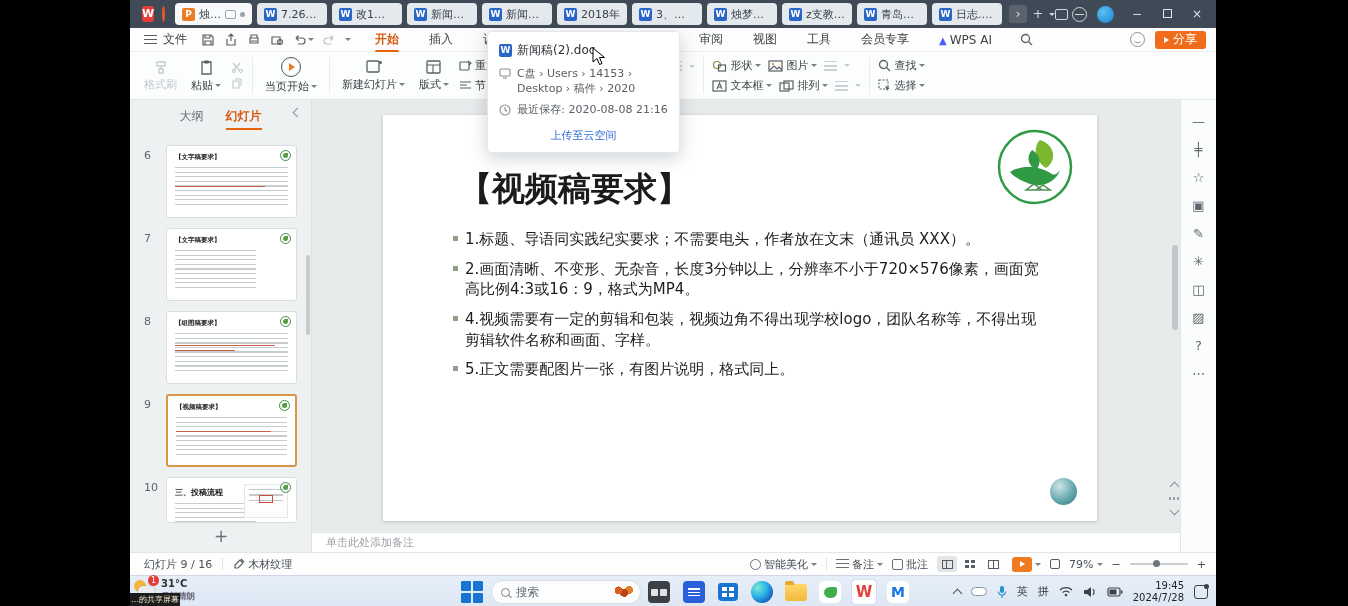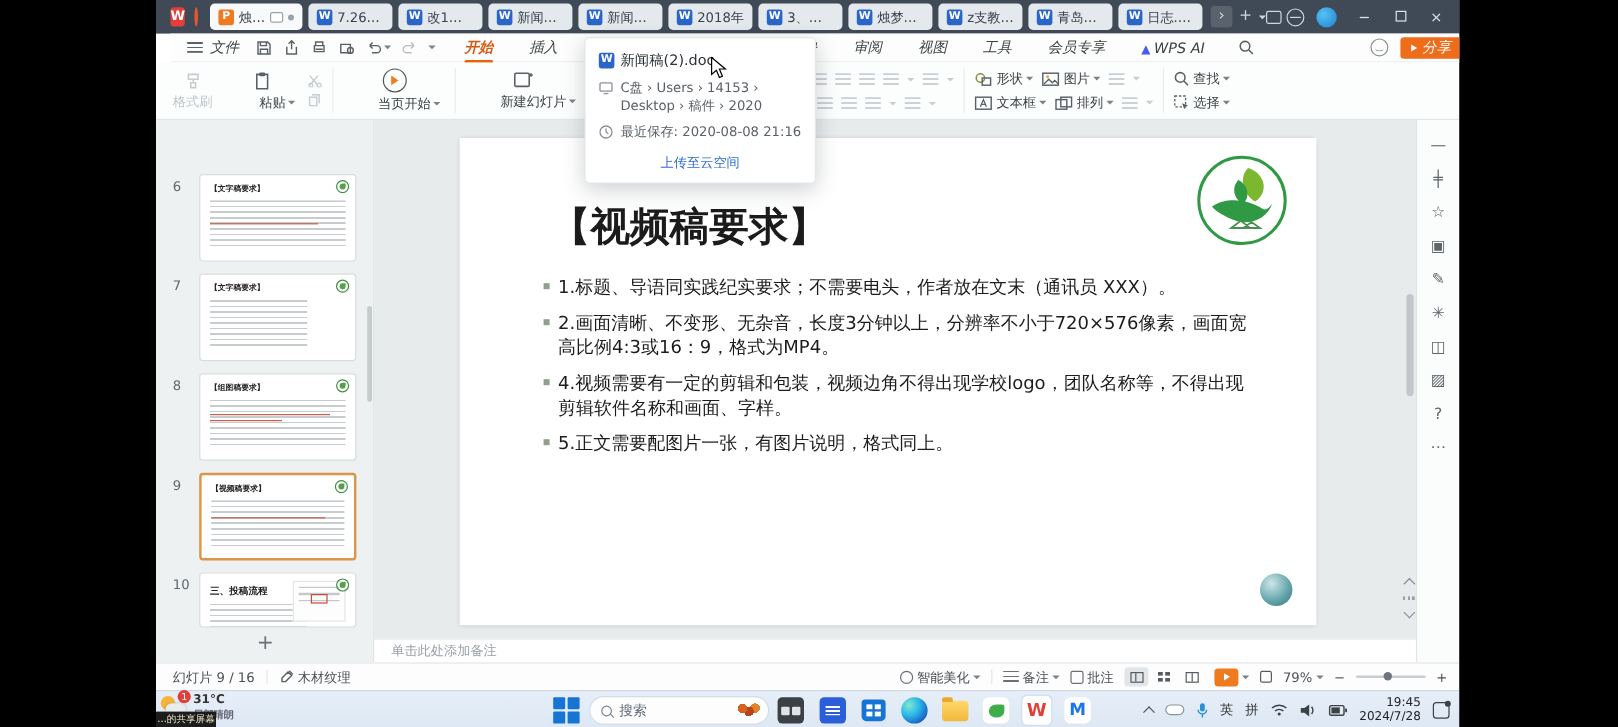--- a/index.html
+++ b/index.html
@@ -23,21 +23,21 @@
   .tbbtn.boxed { background:rgba(255,255,255,.14); }
   .winctl { display:flex; align-items:center; margin-left:auto; gap:4px; }
   .winbtn { width:26px; height:20px; color:#dfe4e9; font-size:12px; text-align:center; line-height:20px; }
   .sq { width:9px; height:9px; border:1px solid #dfe4e9; display:inline-block; margin-top:5px; }
   .avatar { width:17px; height:17px; border-radius:50%; background:radial-gradient(circle at 35% 35%, #57c2f0, #1d7fd6); margin:0 6px; }
   .globe { width:15px; height:15px; border:1px solid #cfd6dc; border-radius:50%; position:relative; }
   .globe:before { content:""; position:absolute; left:2px; right:2px; top:6px; border-top:1px solid #cfd6dc; }
   .wslayout { width:13px; height:11px; border:1px solid #cfd6dc; border-radius:2px; }
 
   
-  .menubar { position:absolute; left:12px; top:28px; width:100%; height:24px; background:#fdfdfd; display:flex; align-items:center; font-size:12px; color:#3c4246; border-bottom:1px solid #eceff1;font-style:italic; }
+  .menubar { position:absolute; left:0; top:28px; width:100%; height:24px; background:#fdfdfd; display:flex; align-items:center; font-size:12px; color:#3c4246; border-bottom:1px solid #eceff1; }
   .hamb { width:13px; height:9px; margin:0 6px 0 14px; background:repeating-linear-gradient(#5a6166 0 1.4px, transparent 1.4px 3.8px); }
   .m-file { margin-right:14px; }
   .micons { display:flex; align-items:center; gap:9px; margin-right:22px; }
   .micons svg { display:block; }
   .menu-tabs { display:flex; align-items:center; gap:26px; }
   .mtab { position:relative; padding:3px 2px; color:#3c4246; }
   .mtab.active { color:#d75b12; font-weight:bold; }
   .mtab.active:after { content:""; position:absolute; left:2px; right:2px; bottom:-2px; height:3px; background:#e8630a; border-radius:2px; }
   .ailogo { color:#4a5cf0; font-size:10px; margin-right:3px; }
   .m-right { margin-left:auto; display:flex; align-items:center; gap:10px; padding-right:10px; }
@@ -45,21 +45,21 @@
   .smiley:before { content:""; position:absolute; left:3px; right:3px; bottom:3px; height:4px; border-bottom:1px solid #8a9096; border-radius:50%; }
   .sharebtn { background:#ef6c1a; color:#fff; border-radius:3px; height:18px; display:flex; align-items:center; gap:4px; padding:0 9px; font-size:12px; }
   .sharearrow { width:0; height:0; border-top:3px solid transparent; border-bottom:3px solid transparent; border-left:5px solid #fff; }
 
   
   .toolbar { position:absolute; left:0; top:52px; width:100%; height:48px; background:#fcfdfd; border-bottom:1px solid #e3e6e9; display:flex; align-items:stretch; padding:2px 4px; }
   .tg { display:flex; align-items:center; padding:0 6px; gap:6px; }
   .tdiv { width:1px; background:#e9ebed; margin:3px 2px; }
   .tallbtn { display:flex; flex-direction:column; align-items:center; justify-content:center; gap:2px; font-size:11px; color:#3c4246; padding:0 4px; }
   .tallbtn.gray, .gray { color:#c0c6cc; }
-  .lblrow { display:flex; align-items:center; gap:2px;margin-left:25px; }
+  .lblrow { display:flex; align-items:center; gap:2px; }
   .cdown { width:0; height:0; border-left:3px solid transparent; border-right:3px solid transparent; border-top:3.5px solid #7a8086; display:inline-block; }
   .gray .cdown, .cdown.gray { border-top-color:#c6ccd2; }
   .smallcol { display:flex; flex-direction:column; justify-content:center; gap:5px; }
   .smallbtn { display:flex; align-items:center; gap:3px; font-size:11px; color:#3c4246; }
   .playcirc { width:20px; height:20px; border:1.6px solid #4d545b; border-radius:50%; display:flex; align-items:center; justify-content:center; }
   .playtri { width:0; height:0; border-top:4px solid transparent; border-bottom:4px solid transparent; border-left:6px solid #ef7b21; margin-left:1px; }
   .gl { display:inline-block; width:13px; height:10px; background:repeating-linear-gradient(#ccd1d7 0 1.4px, transparent 1.4px 4.2px); }
   .gbox { display:inline-flex; align-items:center; gap:2px; border:1px solid #dde1e5; border-radius:2px; color:#c0c6cc; font-size:10px; padding:0 3px; height:16px; }
   .tworow { display:flex; flex-direction:column; justify-content:center; gap:5px; }
   .rowi { display:flex; align-items:center; gap:7px; }
@@ -523,20 +523,25 @@
     </div>
     <div class="tt-link">上传至云空间</div>
   </div>
   <svg class="cursor" width="14" height="20" viewBox="0 0 14 20">
         <path d="M1 1 L1 15 L5 11.5 L7.5 17.5 L10 16.5 L7.5 10.5 L12.5 10.5 Z" fill="#fff" stroke="#000" stroke-width="1"></path>
       </svg>
 
   <div class="workspace">
 
     <div class="leftpanel">
+      <div class="lp-tabs">
+        <span class="lp-tab">大纲</span>
+        <span class="lp-tab active">幻灯片</span>
+        <span class="lp-collapse"></span>
+      </div>
 
       <div class="thumb-row" style="top:45px">
         <span class="thumb-num">6</span>
         <div class="thumb">
           <div class="thumb-title">【文字稿要求】</div>
           <div class="mini-lines"></div>
           <span class="rline" style="top:40px;width:90px"></span>
           <span class="mini-logo"></span>
         </div>
       </div>

